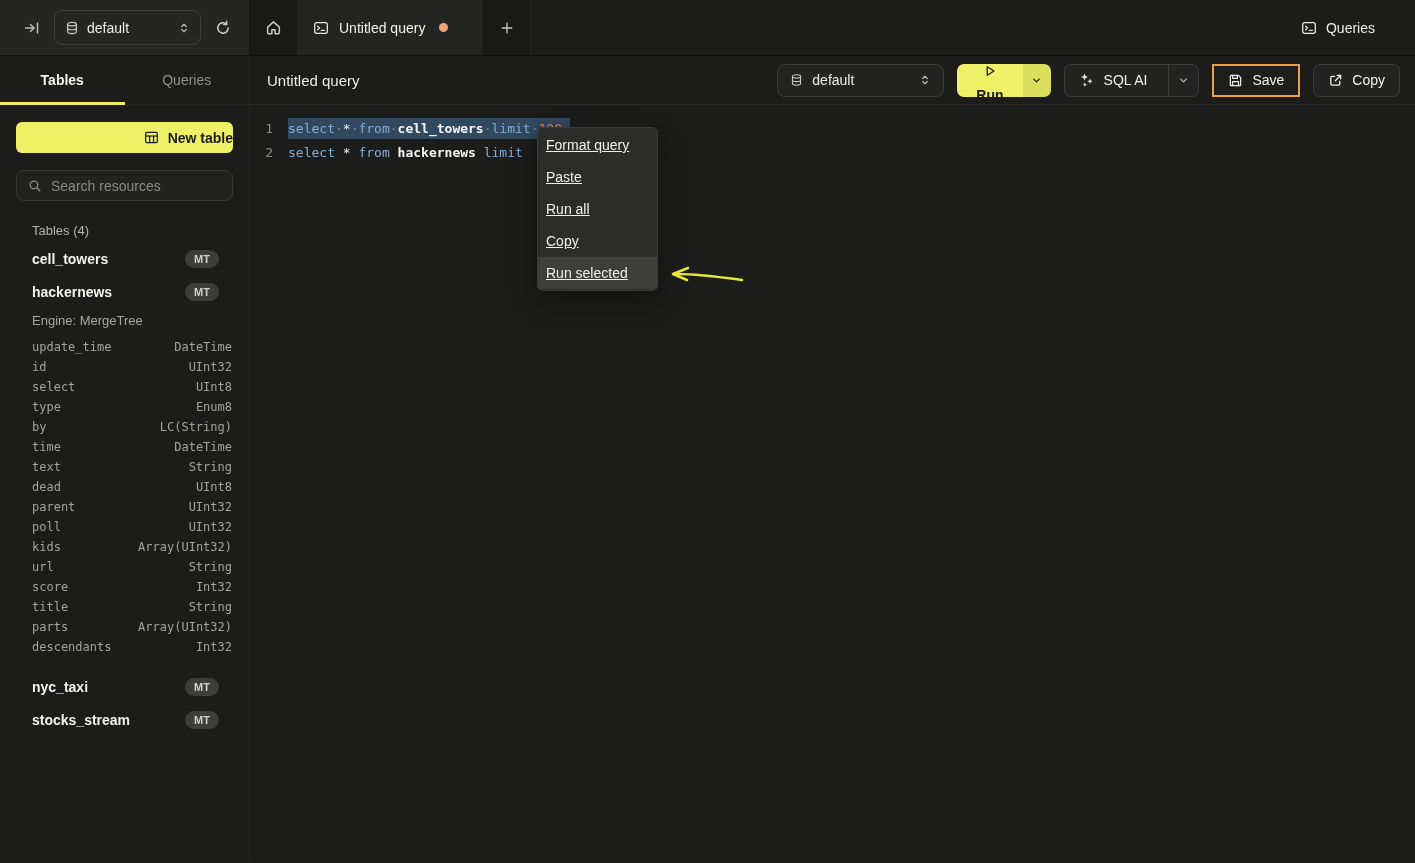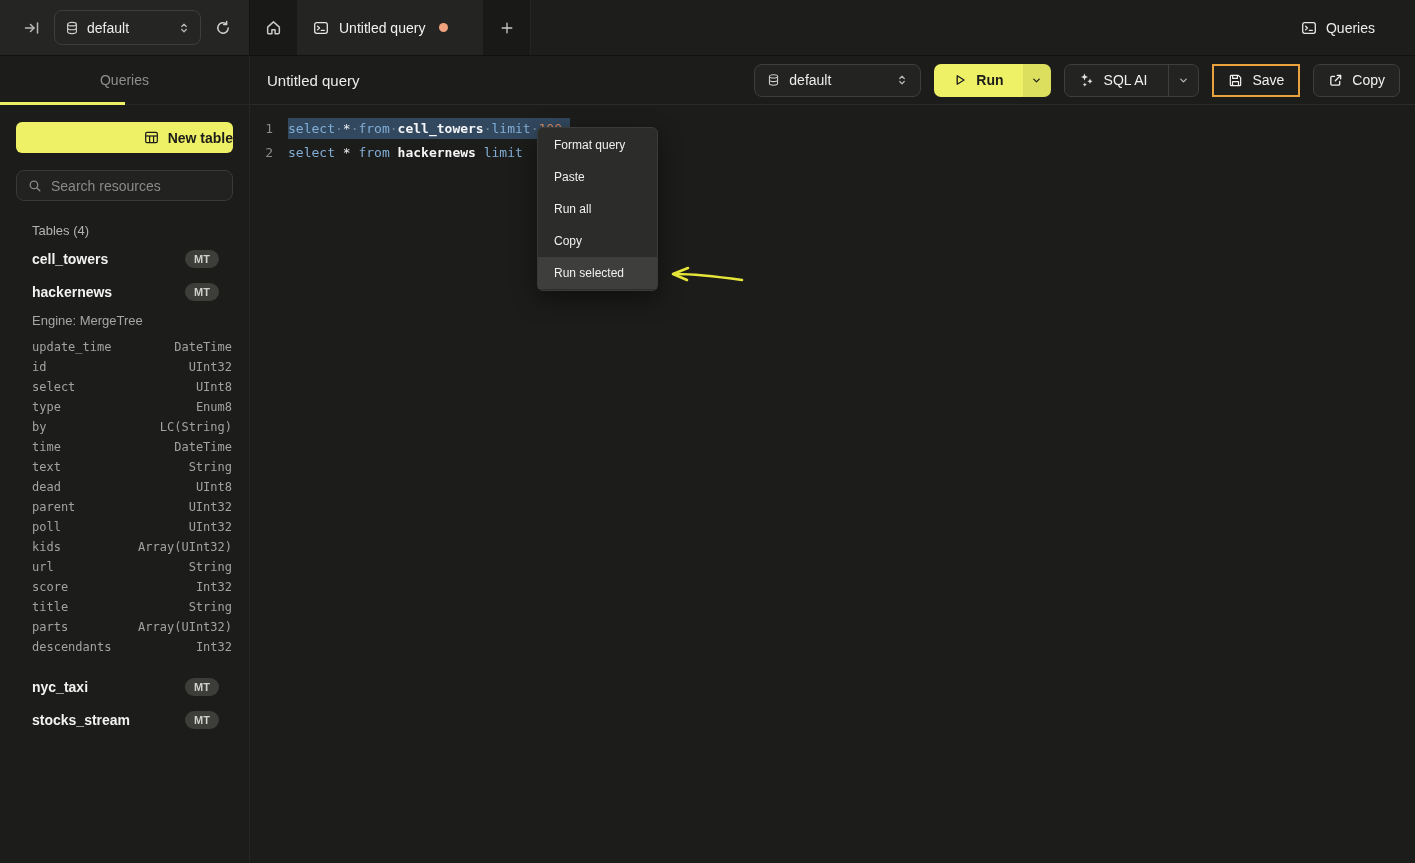--- a/index.html
+++ b/index.html
@@ -35,21 +35,21 @@
   .side-tab-underline { position:absolute; left:0; bottom:-1px; width:125px; height:3px; background:var(--yellow,#eef066); }
   .main-toolbar { flex:1; display:flex; align-items:center; background:#1c1c1a; border-bottom:1px solid #2b2b29; padding:0 15px 0 17px; }
   .query-title { font-size:15px; color:#ececea; }
   .toolbar-actions { margin-left:auto; display:flex; align-items:center; gap:13px; }
 
   .db-select { width:167px; height:33px; border:1px solid #3e3e3c; border-radius:8px; background:#232321;
     display:flex; align-items:center; padding:0 12px; gap:9px; font-size:14px; color:#ececea; cursor:pointer; }
   .db-select .grow { flex:1; }
 
   .run-btn { height:33px; border-radius:7px; overflow:hidden; display:flex; align-items:stretch; cursor:pointer; }
-  .run-main { background:var(--yellow,#eef066); color:#1b1b19; display:flex; align-items:center; gap:9px; padding:0 19px; font-size:14px; font-weight:600; }
+  .run-main { background:var(--yellow,#eef066); color:#1b1b19; display:flex; align-items:center; gap:9px; padding:0 19px; font-size:14px; font-weight:600;flex-direction:column; }
   .run-caret { width:28px; background:var(--yellow-dark,#dcde5e); color:#1b1b19; display:flex; align-items:center; justify-content:center; }
 
   .ghost-btn { height:33px; border:1px solid #3e3e3c; border-radius:7px; background:#232321;
     display:flex; align-items:center; gap:9px; padding:0 14px; font-size:14px; color:#f0f0ee; cursor:pointer; }
   .sqlai-btn { padding-right:0; }
   .sqlai-caret { align-self:stretch; display:flex; align-items:center; justify-content:center; width:30px; border-left:1px solid #3e3e3c; margin-left:12px; color:#b9b9b7; }
   .save-btn { border:2px solid var(--amber,#e9a23c); border-radius:0; background:#1e1e1c; }
 
   
   .content { display:flex; height:757px; }
@@ -77,21 +77,21 @@
   .code { margin-left:15px; white-space:pre; }
   .sel-bg { background:var(--selection,#32485e); padding:3px 0; }
   .tok-kw { color:var(--kw,#82aed6); }
   .tok-plain { color:#eceff3; }
   .tok-tbl { color:#f4f5f7; font-weight:700; }
   .tok-num { color:var(--num,#d98a5e); }
   .tok-ws { color:rgba(230,238,246,0.38); }
 
   .context-menu { position:absolute; left:287px; top:22px; width:121px; background:#2c2c2a;
     border:1px solid #3a3a38; border-radius:6px; padding:1px 0; box-shadow:0 8px 24px rgba(0,0,0,0.45); z-index:5; }
-  .menu-item { height:32px; display:flex; align-items:center; padding:0 16px; font-size:12px; color:#f0f0ee; cursor:pointer; white-space:nowrap; }
+  .menu-item { height:32px; display:flex; align-items:center; padding:0 8px; font-size:14px; color:#f0f0ee; cursor:pointer; white-space:nowrap;text-decoration:underline; }
   .menu-item.highlighted { background:#3e3e3c; }
 
   .anno-arrow { position:absolute; left:408px; top:152px; z-index:6; pointer-events:none; }
 </style>
 </head>
 <body>
 
 <div class="topbar">
   <div class="topbar-left">
     <span class="collapse-btn icon">
@@ -162,20 +162,21 @@
             <path d="M8.3 10.4h3"></path>
         </svg>
       </span>
       <span>Queries</span>
     </div>
   </div>
 </div>
 
 <div class="row2">
   <div class="side-tabs">
+    <div class="side-tab active">Tables</div>
     <div class="side-tab">Queries</div>
     <div class="side-tab-underline"></div>
   </div>
   <div class="main-toolbar">
     <span class="query-title">Untitled query</span>
     <div class="toolbar-actions">
 
       <div class="db-select">
         <span class="icon">
           <svg width="13" height="14" viewBox="0 0 16 16" fill="none" stroke="#d0d0ce" stroke-width="1.3">

